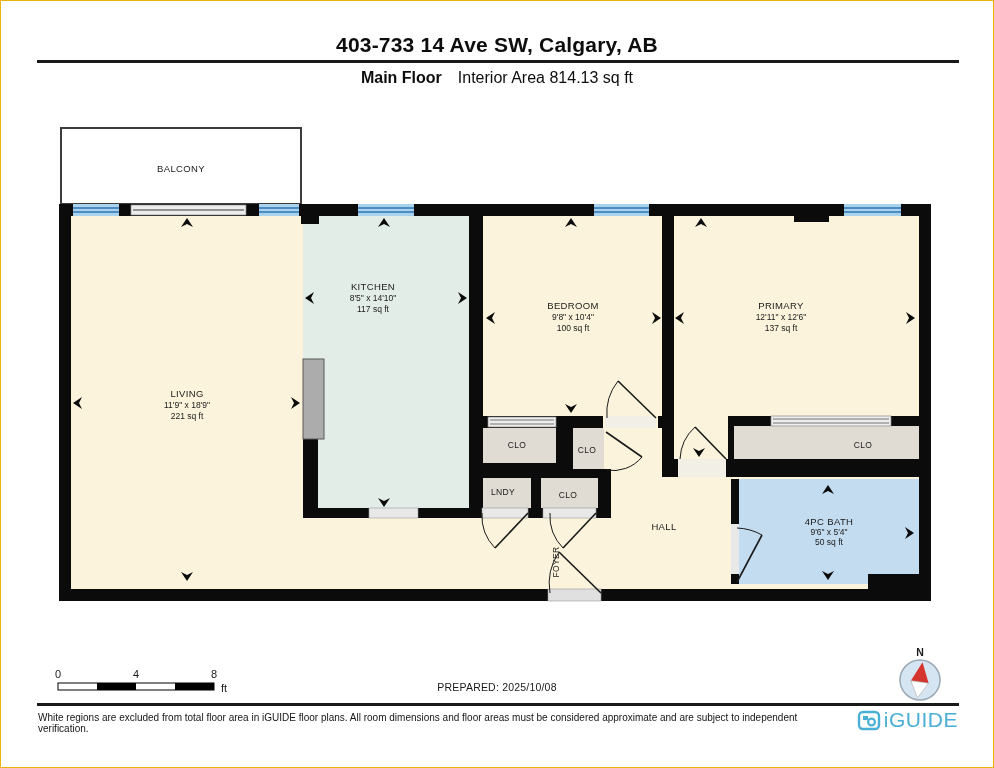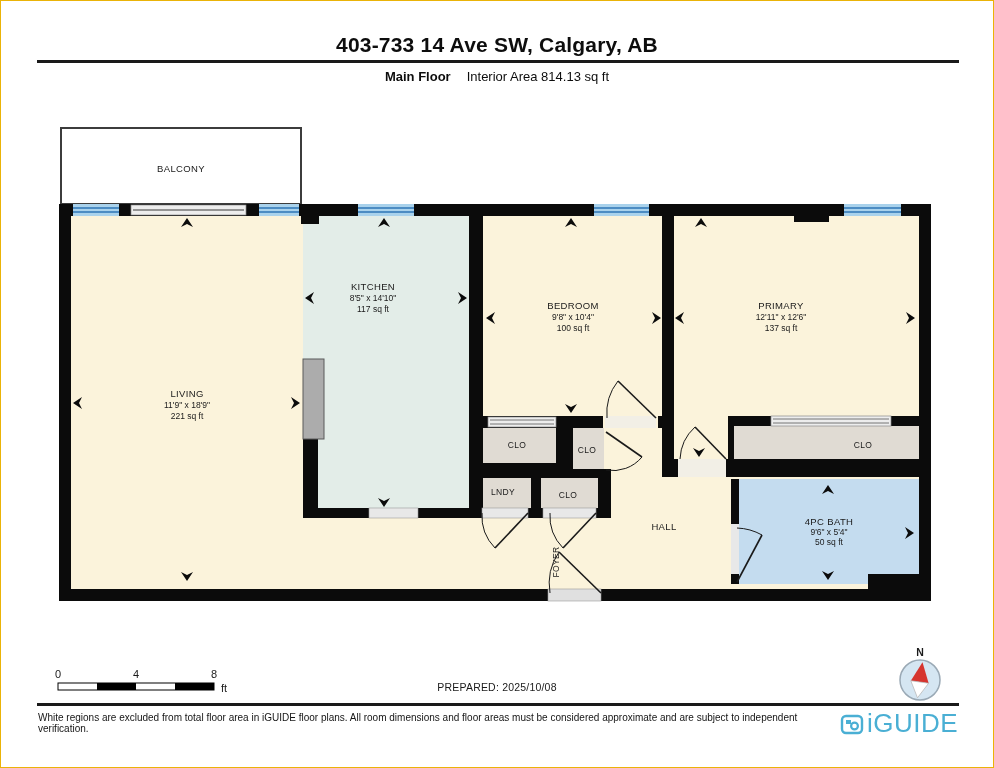--- a/index.html
+++ b/index.html
@@ -7,36 +7,36 @@
     position:relative;width:994px;height:768px;background:#ffffff;
     font-family:"Liberation Sans",sans-serif;color:#111;overflow:hidden;
     border:1px solid #eab308;box-sizing:border-box;
   }
   .hdr-title{
     position:absolute;top:32px;left:0;width:100%;text-align:center;
     font-size:21px;font-weight:bold;letter-spacing:0.2px;color:#0d0d0d;
   }
   .hdr-rule{position:absolute;top:59px;left:36px;width:922px;height:2.5px;background:#1a1a1a;}
   .hdr-sub{
-    position:absolute;top:68px;left:0;width:100%;text-align:center;font-size:13px;color:#0d0d0d;
+    position:absolute;top:68px;left:0;width:100%;text-align:center;font-size:16px;color:#0d0d0d;
   }
   .hdr-sub .floor{font-weight:bold;margin-right:16px;}
   .plan-svg{position:absolute;top:0;left:0;}
   .prepared{
     position:absolute;top:680px;left:0;width:100%;text-align:center;
     font-size:10.5px;color:#1a1a1a;letter-spacing:0.2px;
   }
   .ftr-rule{position:absolute;top:702px;left:36px;width:922px;height:2.5px;background:#1a1a1a;}
   .ftr{
     position:absolute;top:711px;left:37px;width:920px;display:flex;
     justify-content:space-between;align-items:flex-start;
   }
   .ftr-text{font-size:10px;color:#151515;max-width:770px;}
   .brand{display:flex;align-items:center;gap:3px;margin-top:-4px;}
-  .brand-word{font-size:26px;color:#4AAFD4;letter-spacing:0.5px;}
+  .brand-word{font-size:21px;color:#4AAFD4;letter-spacing:0.5px;}
   svg text{font-family:"Liberation Sans",sans-serif;fill:#1a1a1a;}
   .room-name{font-size:9.5px;letter-spacing:0.35px;}
   .room-dims{font-size:8.5px;}
   .room-small{font-size:8.5px;letter-spacing:0.3px;}
   .scale-num{font-size:11px;}
   .north{font-size:10.5px;font-weight:bold;}
 </style>
 </head>
 <body>
 

